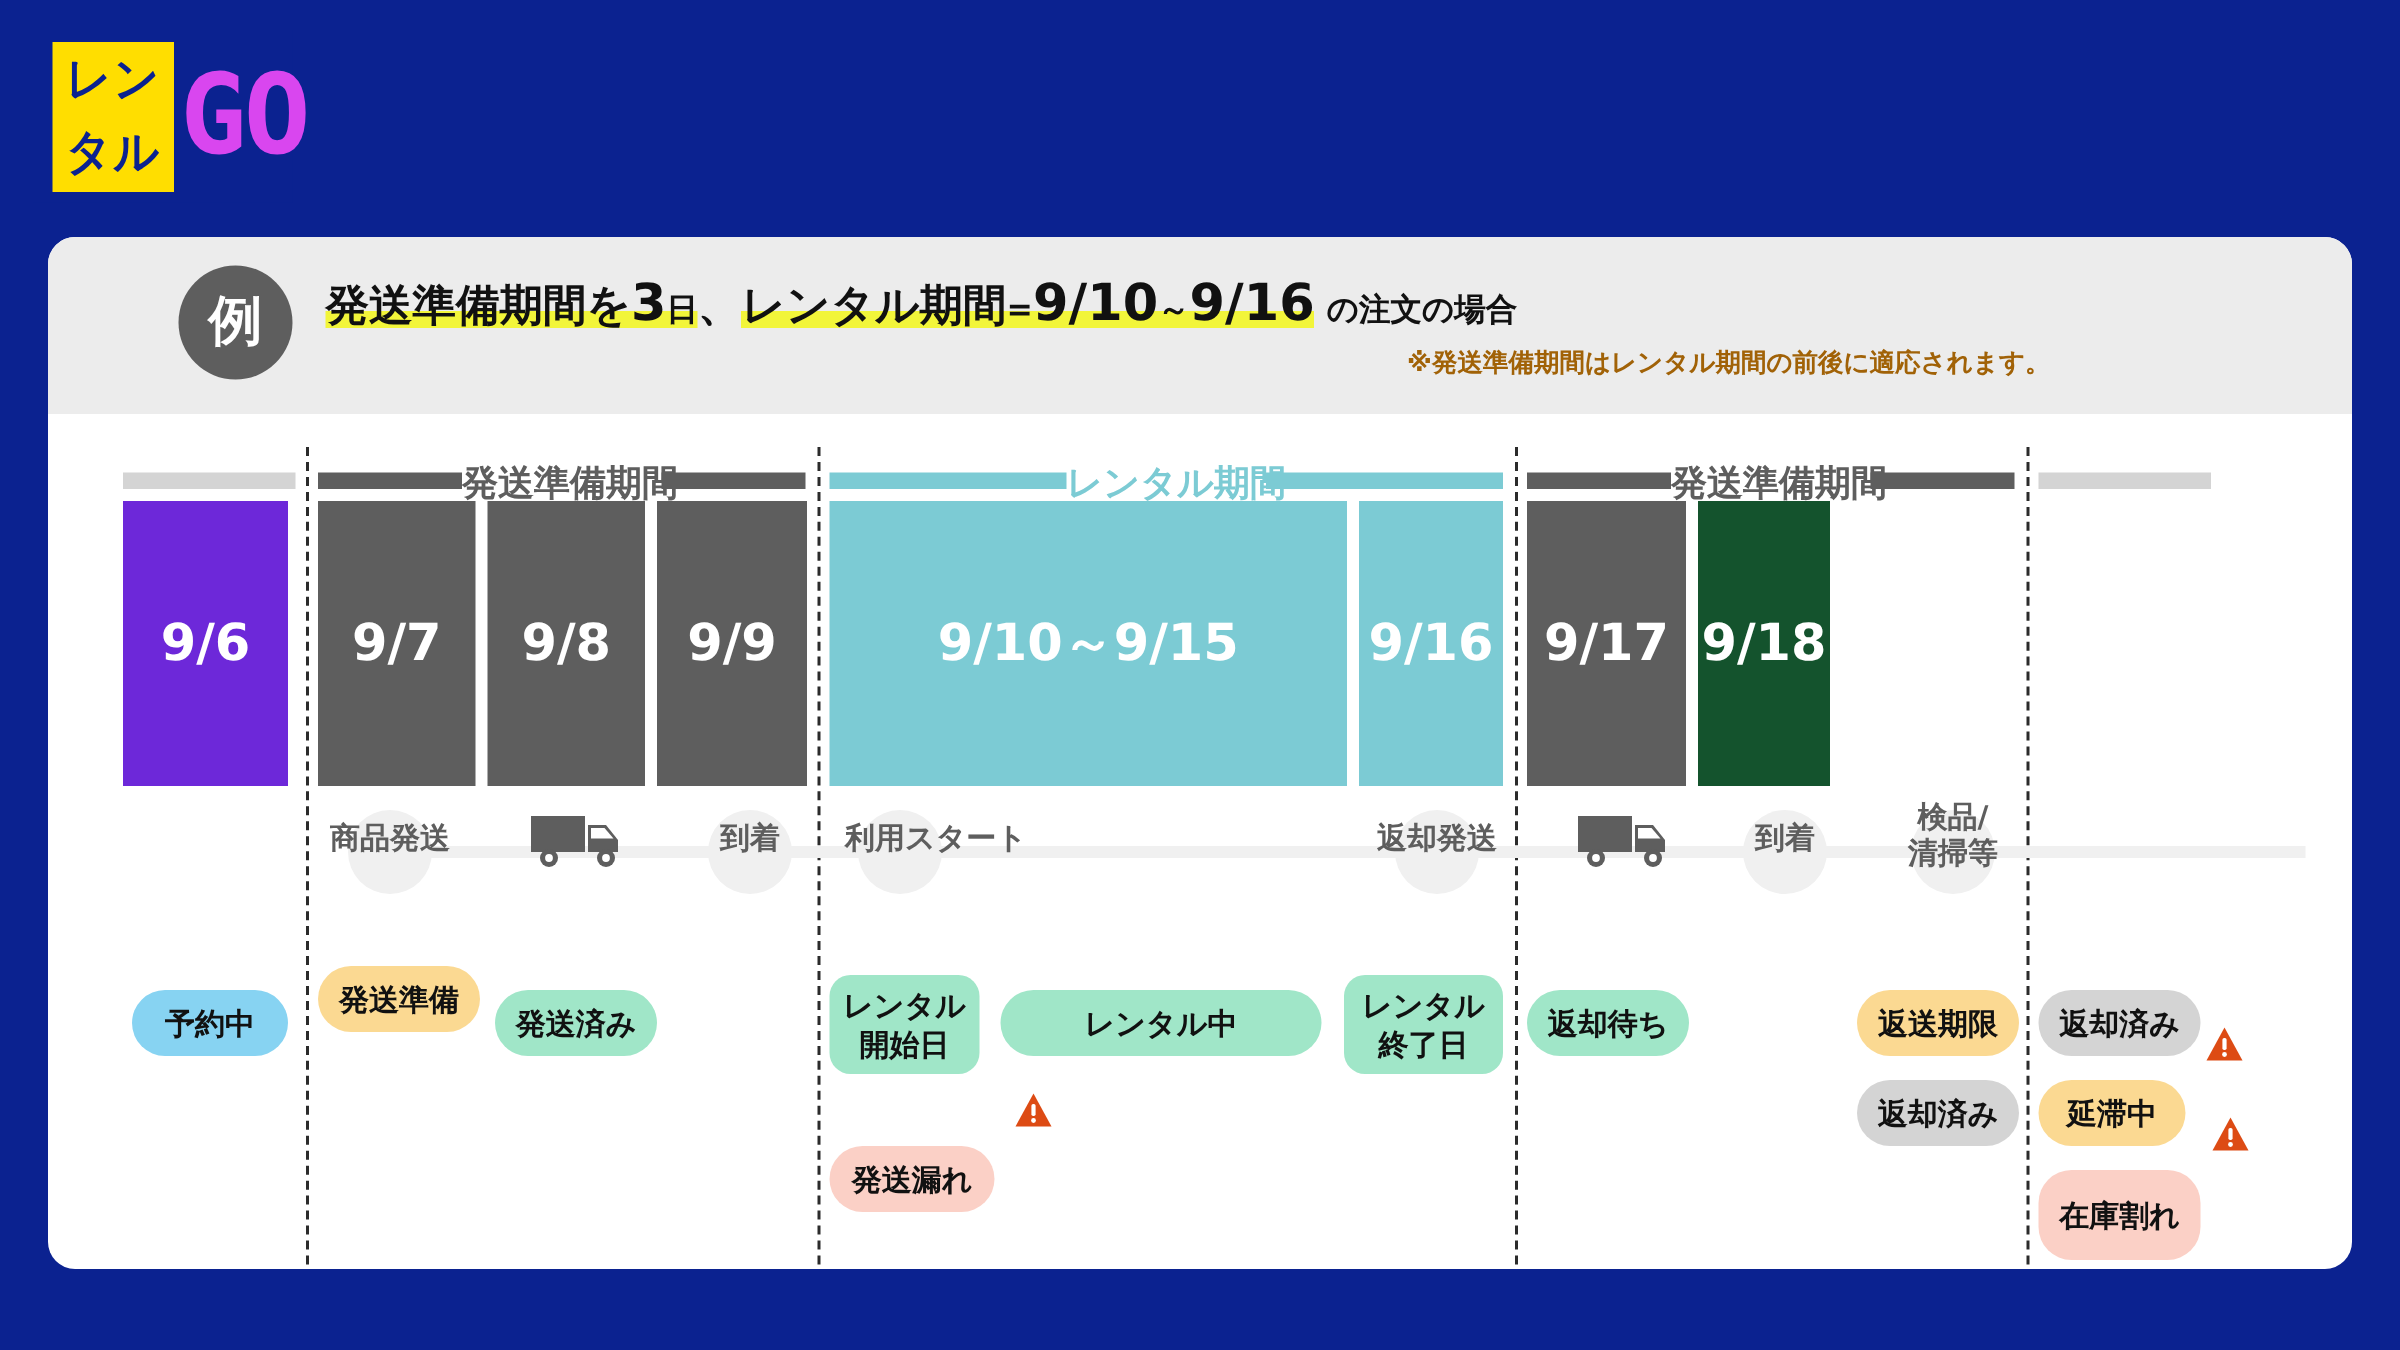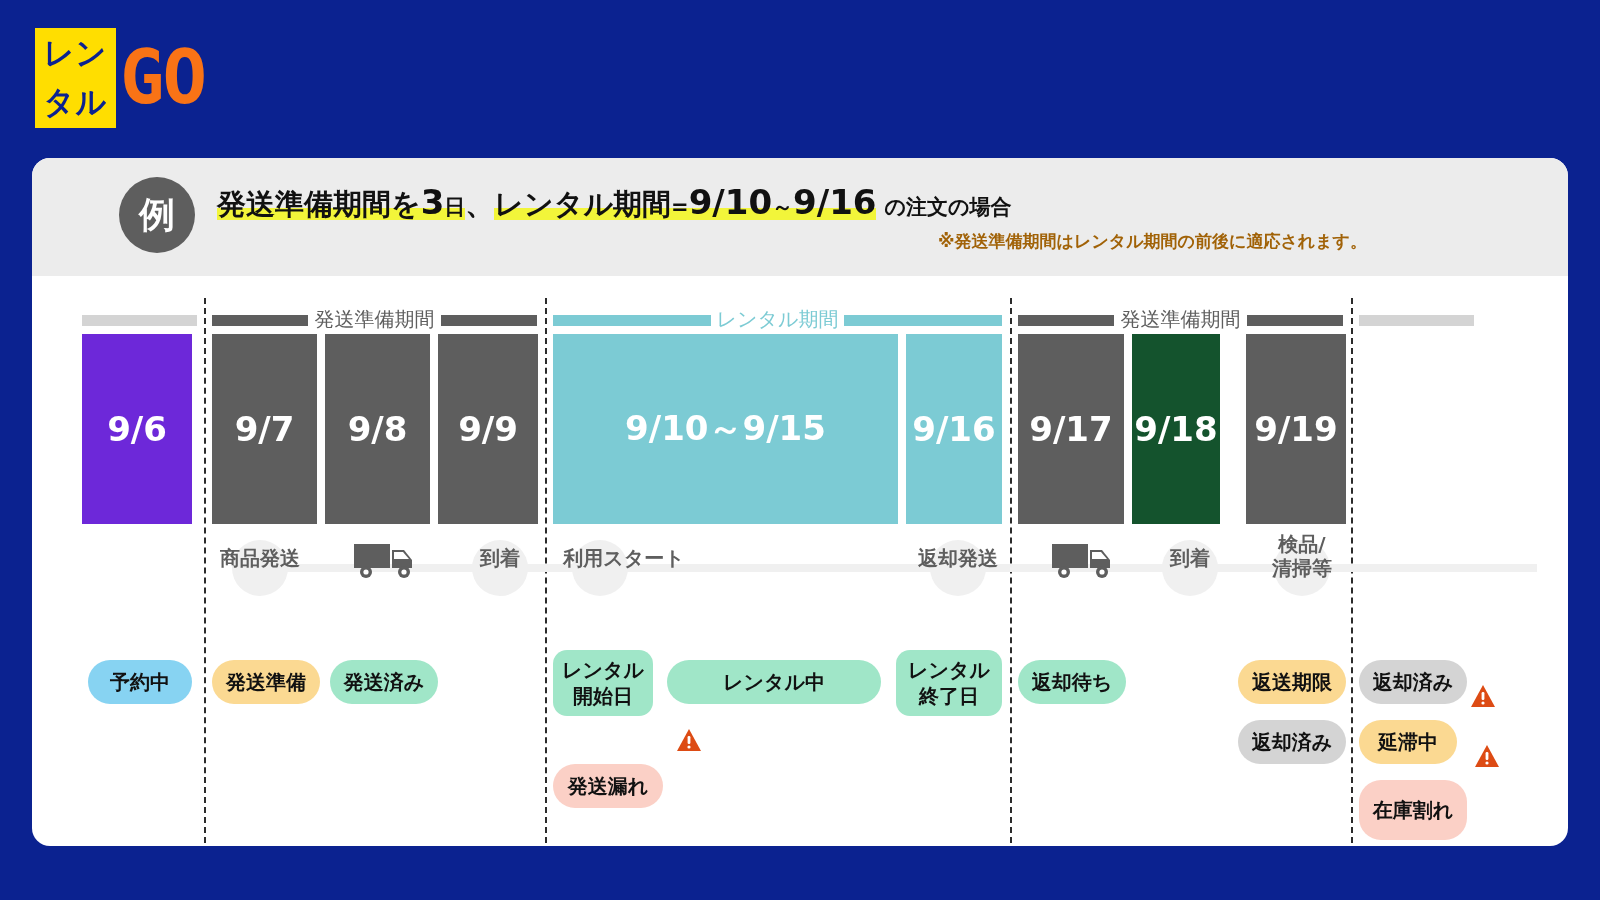--- a/index.html
+++ b/index.html
@@ -21,21 +21,21 @@
   #logo .logo-kana {
     position: absolute; left: 13px; top: 8px; width: 81px; height: 100px;
     color: #0b2290; font-weight: 900; font-size: 30px; line-height: 46px;
     letter-spacing: 1px; text-align: center;
     font-family: "DejaVu Sans", sans-serif;
     display: flex; flex-direction: column; justify-content: center; align-items: center;
     transform: scaleY(1.06);
   }
   #logo .logo-go {
     position: absolute; left: 98px; top: 18px; width: 72px; height: 80px;
-    color: #f97316; font-weight: 900; font-size: 74px; line-height: 78px;
+    color: #d946ef; font-weight: 900; font-size: 74px; line-height: 78px;
     font-family: "DejaVu Sans Mono", monospace; letter-spacing: -2px;
   }
 
   #page-title {
     position: absolute; left: 250px; top: 52px;
     color: #ffffff; font-size: 50px; font-weight: 900; letter-spacing: 3px;
     white-space: nowrap;
     font-family: "DejaVu Sans", sans-serif;
   }
 
@@ -78,21 +78,21 @@
     position: absolute; top: 22px; width: 0; height: 545px;
     border-left: 2px dashed #2b2b2b;
   }
 
   
   .period-row { position: absolute; top: 30px; height: 30px; }
   .period-bar-left, .period-bar-right {
     position: absolute; top: 9px; height: 11px;
   }
   .period-label {
-    position: absolute; top: 0; font-size: 20px; font-weight: 400; white-space: nowrap;
+    position: absolute; top: 0; font-size: 24px; font-weight: 700; white-space: nowrap;
     font-family: "DejaVu Sans", sans-serif; text-align: center;
   }
   .period-plain {
     position: absolute; top: 39px; height: 11px; background: #d4d4d4;
   }
 
   
   .date-box {
     position: absolute; top: 58px; height: 190px;
     display: flex; align-items: center; justify-content: center;
@@ -185,21 +185,20 @@
     </div>
 
     <div class="date-box" style="left:50px;  width:110px; background:#6d28d9">9/6</div>
     <div class="date-box" style="left:180px; width:105px; background:#5e5e5e">9/7</div>
     <div class="date-box" style="left:293px; width:105px; background:#5e5e5e">9/8</div>
     <div class="date-box" style="left:406px; width:100px; background:#5e5e5e">9/9</div>
     <div class="date-box" style="left:521px; width:345px; background:#7ccbd4">9/10～9/15</div>
     <div class="date-box" style="left:874px; width:96px;  background:#7ccbd4">9/16</div>
     <div class="date-box" style="left:986px; width:106px; background:#5e5e5e">9/17</div>
     <div class="date-box" style="left:1100px;width:88px; background:#14532d">9/18</div>
-    <div class="date-box" style="left:1214px;width:100px; background:#5e5e5e">9/19</div>
 
     <div id="event-line"></div>
 
     <div class="event-blob" style="left:200px"></div>
     <div class="event-label" style="left:172px; width:112px">商品発送</div>
 
     <svg class="truck" style="left:320px" viewBox="0 0 68 40">
       <rect x="2" y="4" width="36" height="24" fill="#5e5e5e"></rect>
       <path d="M40 10 h12 l8 10 v8 h-20 z" fill="#5e5e5e"></path>
       <path d="M42 12 h9 l6 7 h-15 z" fill="#ffffff"></path>
@@ -229,21 +228,21 @@
     </svg>
 
     <div class="event-blob" style="left:1130px"></div>
     <div class="event-label" style="left:1114px; width:88px">到着</div>
 
     <div class="event-blob" style="left:1242px"></div>
     <div class="event-label two-line" style="left:1210px; width:120px; white-space:pre-line">検品/
 清掃等</div>
 
     <div class="badge" style="left:56px;  top:340px; width:104px; height:44px; background:#87d3f2">予約中</div>
-    <div class="badge" style="left:180px; top:340px; width:108px; height:44px; background:#fbd992">発送準備</div>
+    <div class="badge" style="left:180px; top:324px; width:108px; height:44px; background:#fbd992">発送準備</div>
     <div class="badge" style="left:298px; top:340px; width:108px; height:44px; background:#a0e6c8">発送済み</div>
 
     <div class="badge" style="left:521px; top:330px; width:100px; height:66px; background:#a0e6c8; white-space:pre-line; border-radius:14px">レンタル
 開始日</div>
     <div class="badge" style="left:635px; top:340px; width:214px; height:44px; background:#a0e6c8">レンタル中</div>
     <div class="badge" style="left:864px; top:330px; width:106px; height:66px; background:#a0e6c8; white-space:pre-line; border-radius:14px">レンタル
 終了日</div>
 
     <div class="badge" style="left:521px; top:444px; width:110px; height:44px; background:#fbd0c6">発送漏れ</div>
     <svg class="warn-icon" style="left:644px; top:452px" viewBox="0 0 26 24">

